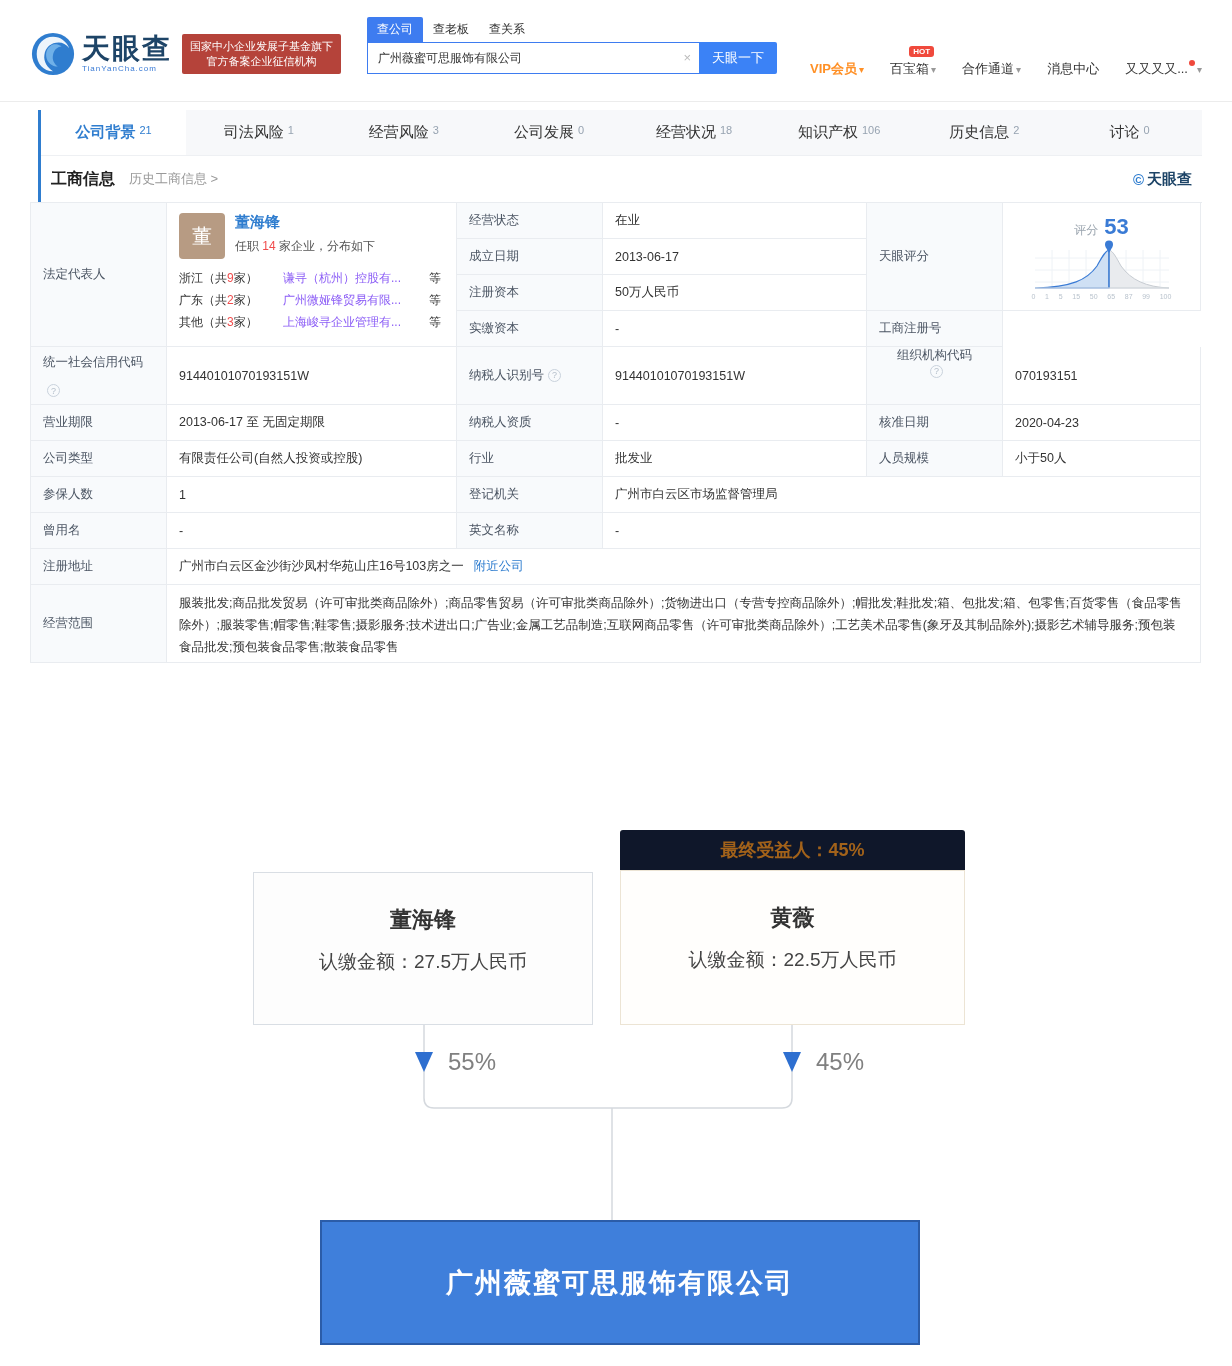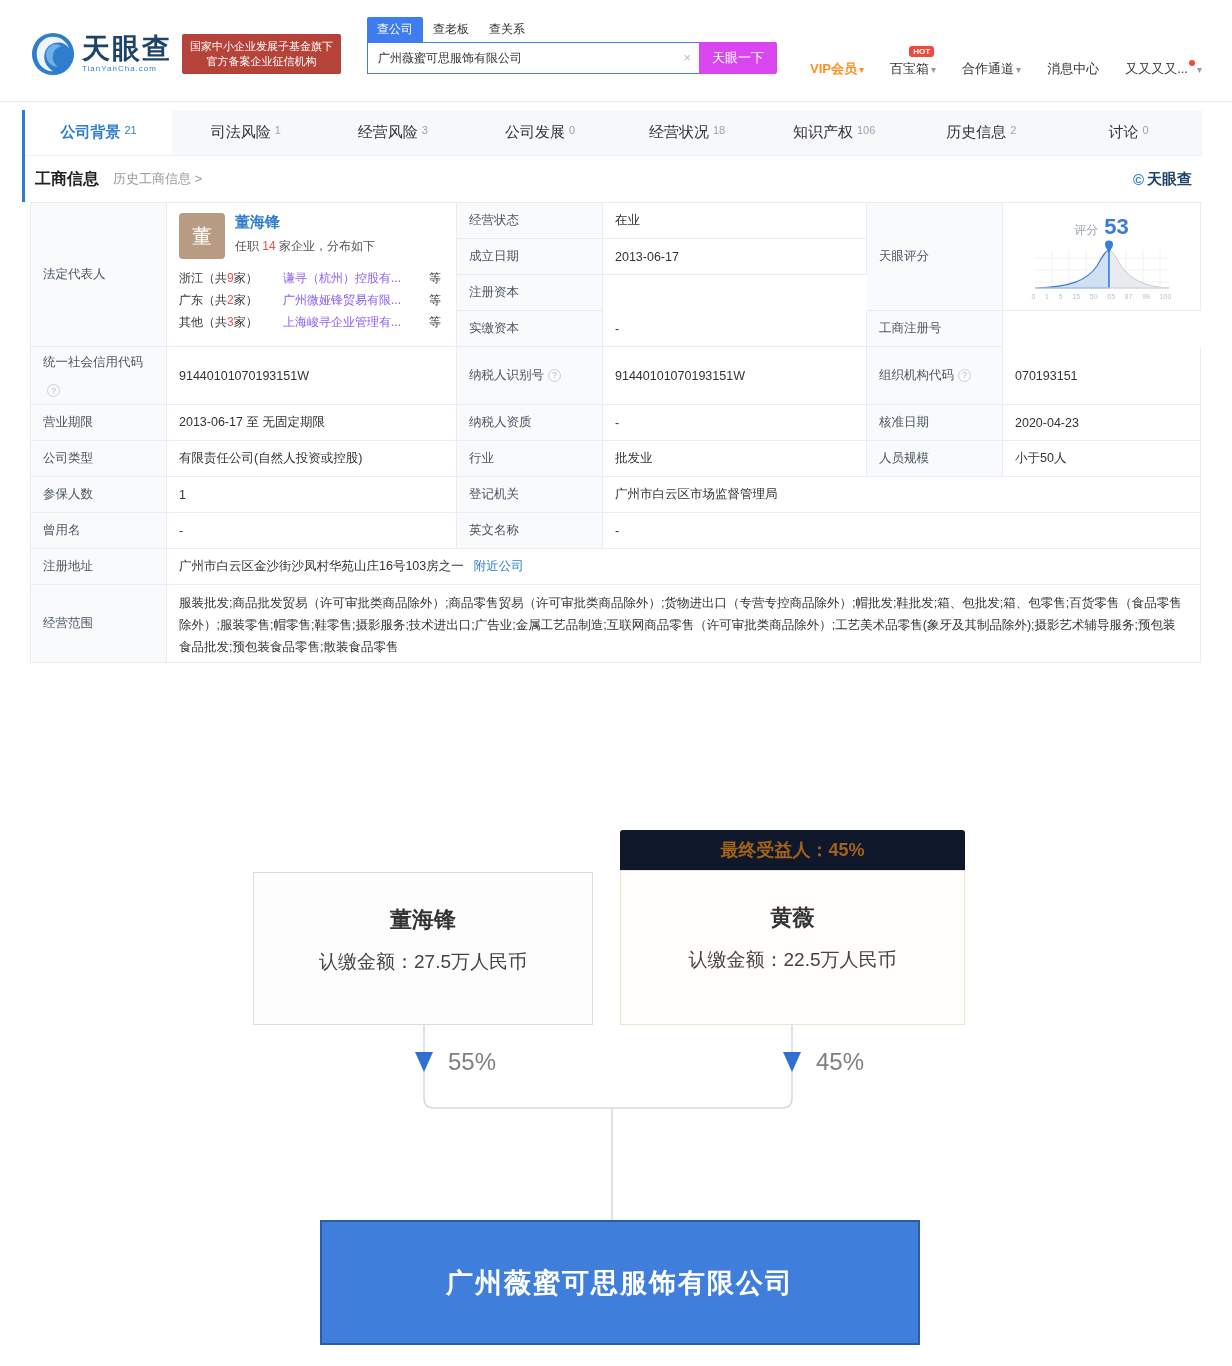--- a/index.html
+++ b/index.html
@@ -14,31 +14,31 @@
   .brand-sub { font-size:8px; color:#3a7bd5; letter-spacing:1px; }
   .cert-badge { align-self:center; margin-left:10px; background:#b5433a; color:#fff; font-size:11px; line-height:15px; padding:5px 8px; border-radius:2px; text-align:center; white-space:nowrap;}
   .search-block { margin-left:26px; margin-top:2px; }
   .search-tabs { display:flex; align-items:flex-end; height:24px; }
   .search-tab { font-size:12px; color:#333; padding:4px 10px; cursor:pointer; }
   .search-tab.active { background:#3e7cf0; color:#fff; border-radius:2px 2px 0 0; }
   .search-row { display:flex; }
   .search-input-wrap { position:relative; width:332px; }
   .search-input { width:332px; height:32px; border:1px solid #3e7cf0; border-right:none; font-size:12px; color:#333; padding:0 26px 0 10px; outline:none; font-family:inherit;}
   .clear-x { position:absolute; right:8px; top:8px; color:#bbb; font-size:13px; cursor:pointer; }
-  .search-btn { width:78px; height:32px; background:#d946ef; color:#fff; border:none; font-size:13px; cursor:pointer; border-radius:0 2px 2px 0; font-family:inherit;}
+  .search-btn { width:78px; height:32px; background:#3b82f6; color:#fff; border:none; font-size:13px; cursor:pointer; border-radius:0 2px 2px 0; font-family:inherit;}
   .top-nav { margin-left:auto; display:flex; align-items:center; gap:26px; margin-top:30px; font-size:13px; color:#333; white-space:nowrap;}
   .nav-item { cursor:pointer; position:relative; }
   .nav-item .caret { color:#999; font-size:10px; margin-left:2px;}
   .nav-vip { color:#ff9026; font-weight:bold; }
   .nav-vip .caret { color:#ff9026; }
   .hot-badge { position:absolute; top:-14px; right:2px; background:#f0493c; color:#fff; font-size:8px; padding:1px 4px; border-radius:3px; font-weight:bold;}
   .red-dot { display:inline-block; width:6px; height:6px; background:#f0493c; border-radius:50%; vertical-align:top; margin-left:1px;}
 
   
-  .card-head { margin:8px 30px 0 22px; border-left:3px solid #2f7dcf; }
+  .card-head { margin:8px 30px 0 38px; border-left:3px solid #2f7dcf; }
   .tabbar { display:flex; background:#f7f8fa; border-bottom:1px solid #eef0f3; height:46px;}
   .tab { flex:1; display:flex; align-items:center; justify-content:center; font-size:15px; color:#333; cursor:pointer; gap:4px;}
   .tab .cnt { font-size:11px; color:#97a3b1; margin-top:-6px;}
   .tab.active { background:#fff; color:#2f7dcf; font-weight:bold;}
   .tab.active .cnt { color:#2f7dcf; font-weight:normal;}
   .section-head { display:flex; align-items:center; height:46px; background:#fff; padding:0 10px;}
   .section-title { font-size:16px; font-weight:bold; color:#222;}
   .history-link { font-size:13px; color:#999; margin-left:14px; cursor:pointer;}
   .tyc-mark { margin-left:auto; font-size:15px; font-weight:bold; color:#1d4467; display:flex; align-items:center; gap:3px;}
   .tyc-mark .c-ico { color:#2f7dcf; font-size:15px; font-weight:bold;}
@@ -198,20 +198,21 @@
         <span class="dist-more">等</span>
       </div>
     </div>
   </div>
 
   <div class="cell lbl" style="grid-column:3;grid-row:1;">经营状态</div>
   <div class="cell" style="grid-column:4;grid-row:1;">在业</div>
   <div class="cell lbl" style="grid-column:3;grid-row:2;">成立日期</div>
   <div class="cell" style="grid-column:4;grid-row:2;">2013-06-17</div>
   <div class="cell lbl" style="grid-column:3;grid-row:3;">注册资本</div>
+  <div class="cell" style="grid-column:4;grid-row:3;">50万人民币</div>
   <div class="cell lbl" style="grid-column:3;grid-row:4;">实缴资本</div>
   <div class="cell" style="grid-column:4;grid-row:4;">-</div>
 
   <div class="cell lbl" style="grid-column:5;grid-row:1/4;">天眼评分</div>
   <div class="cell score-cell" style="grid-column:6;grid-row:1/4;">
     <div class="score-head"><span>评分</span><b>53</b></div>
     <svg width="150" height="52" viewBox="0 0 150 52">
       <g stroke="#eef2f6" stroke-width="1">
         <line x1="8" y1="18" x2="142" y2="18"></line>
           <line x1="8" y1="30" x2="142" y2="30"></line>
@@ -247,21 +248,21 @@
   <div class="cell lbl" style="grid-column:1;grid-row:5;">
       <span>统一社会信用代码</span>
       <span class="info-icon">?</span>
     </div>
   <div class="cell" style="grid-column:2;grid-row:5;">91440101070193151W</div>
   <div class="cell lbl" style="grid-column:3;grid-row:5;">
       <span>纳税人识别号</span>
       <span class="info-icon">?</span>
     </div>
   <div class="cell" style="grid-column:4;grid-row:5;">91440101070193151W</div>
-  <div class="cell lbl" style="grid-column:5;grid-row:5;">
+  <div class="cell lbl" style="grid-column:5;grid-row:5;flex-direction:column;">
       <span>组织机构代码</span>
       <span class="info-icon">?</span>
     </div>
   <div class="cell" style="grid-column:6;grid-row:5;">070193151</div>
 
   <div class="cell lbl" style="grid-column:1;grid-row:6;">营业期限</div>
   <div class="cell" style="grid-column:2;grid-row:6;">2013-06-17 至 无固定期限</div>
   <div class="cell lbl" style="grid-column:3;grid-row:6;">纳税人资质</div>
   <div class="cell" style="grid-column:4;grid-row:6;">-</div>
   <div class="cell lbl" style="grid-column:5;grid-row:6;">核准日期</div>

